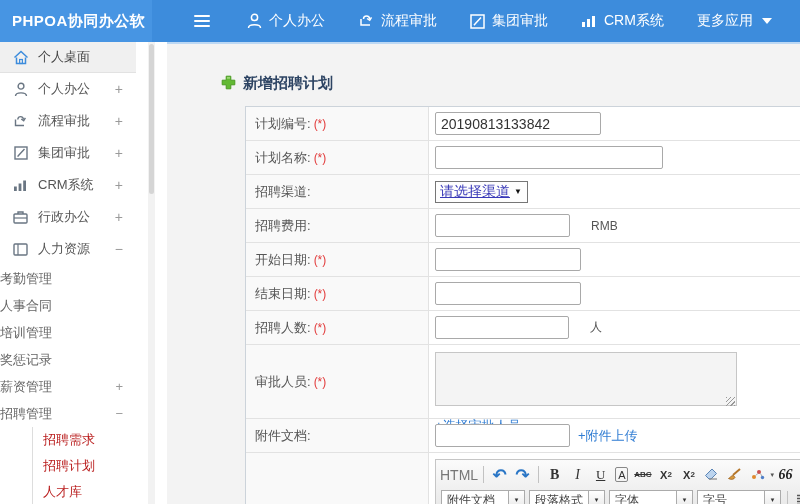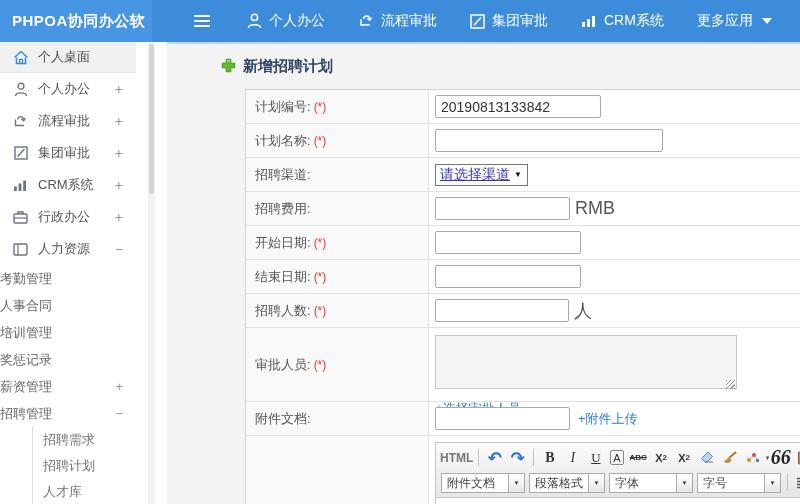--- a/index.html
+++ b/index.html
@@ -26,35 +26,35 @@
   .main { flex:1; background:#f3f3f3; border-top:2px solid #bcd8f4; overflow:hidden; }
 
   
   .sb-item { height:32px; display:flex; align-items:center; padding-left:12px; cursor:pointer; }
   .sb-item.active { height:31px; background:#f0f0f0; border-bottom:1px solid #e2e2e2; color:#444; }
   .sb-item .ic { width:17px; margin-right:9px; display:flex; justify-content:center; }
   .sb-item .tg { margin-left:auto; margin-right:13px; color:#9a9a9a; font-size:14px; }
   .sb-sub { height:27px; display:flex; align-items:center; cursor:pointer; color:#666; }
   .sb-sub .tg { margin-left:auto; margin-right:13px; color:#9a9a9a; font-size:13px; }
   .sb-sub2-group { margin-left:32px; border-left:1px solid #ddd; }
-  .sb-sub2 { height:26px; display:flex; align-items:center; padding-left:10px; cursor:pointer; color:#737373; }
+  .sb-sub2 { height:26px; display:flex; align-items:center; padding-left:10px; cursor:pointer; color:#b91c1c; }
 
   
-  .page-title { margin:13px 0 0 54px; display:flex; align-items:center; gap:7px;
+  .page-title { margin:30px 0 0 54px; display:flex; align-items:center; gap:7px;
     font-size:15px; font-weight:bold; color:#2d4463; }
   .form-table { margin:13px 0 0 78px; background:#fff; border:1px solid #ccd3da; border-right:none; }
   .f-row { display:flex; border-bottom:1px solid #e2e2e2; min-height:34px; }
   .f-row:last-child { border-bottom:none; }
   .lbl { width:183px; flex-shrink:0; background:#f9f9f9; border-right:1px solid #e2e2e2;
     display:flex; align-items:center; padding-left:9px; color:#555; font-size:13px; }
   .req { color:#e23b3b; font-size:12px; margin-left:3px; }
   .fld { flex:1; display:flex; align-items:center; padding:4px 0 4px 6px; font-size:13px; color:#444; }
   .inp { height:23px; border:1px solid #a9a9a9; border-radius:2px; padding:0 5px;
     font-size:14px; color:#333; background:#fff; font-family:inherit; }
-  .suffix { margin-left:5px; color:#555; font-size:18px; }
+  .suffix { margin-left:21px; color:#555; font-size:12px; }
   .blue-link { color:#2f7cd3; font-size:13px; text-decoration:none; cursor:pointer; }
   .sel { width:93px; height:22px; border:1px solid #767676; background:#fdfdfd;
     display:flex; align-items:center; padding:0 4px; cursor:pointer; }
   .sel .sel-txt { color:#3939b8; font-size:14px; text-decoration:underline; white-space:nowrap; }
   .sel::after { content:"▼"; font-size:8px; color:#111; margin-left:4px; }
   .col { flex-direction:column; align-items:flex-start; padding:7px 0 4px 6px; }
   .ta-wrap { position:relative; }
   .ta { width:302px; height:54px; background:#f4f4f4; border:1px solid #c6c6c6; resize:none; }
   .grip { position:absolute; right:2px; bottom:3px; width:9px; height:9px;
     background:repeating-linear-gradient(135deg,#999 0 1px,transparent 1px 3px); }
@@ -62,31 +62,31 @@
   .mt { margin-top:8px; }
 
   
   .ed-row { align-items:flex-start; padding:6px 0 0 6px; }
   .editor { width:560px; border:1px solid #c6c6c6; background:#fff; }
   .toolbar { background:linear-gradient(#fbfbfb,#e6e6e6); border-bottom:1px solid #c9c9c9; padding:2px 3px; }
   .tb-row { display:flex; align-items:center; height:25px; white-space:nowrap; overflow:visible; }
   .tb-btn { min-width:21px; height:21px; display:inline-flex; align-items:center; justify-content:center;
     margin:0 1px; font-size:13px; color:#333; cursor:pointer; border-radius:2px; }
   .tb-sep { width:1px; height:17px; background:#c2c2c2; margin:0 4px; flex-shrink:0; }
-  .b-html { font-size:12px; font-weight:bold; color:#777; letter-spacing:0; }
+  .b-html { font-size:14px; font-weight:normal; color:#777; letter-spacing:0; }
   .b-undo,.b-redo { color:#2a76c6; font-size:17px; font-weight:bold;
     font-family:"DejaVu Sans",sans-serif; }
   .b-bold { font-family:"Liberation Serif",serif; font-weight:bold; font-size:14px; }
   .b-italic { font-family:"Liberation Serif",serif; font-style:italic; font-size:14px; }
   .b-under { font-family:"Liberation Serif",serif; text-decoration:underline; font-size:13px; }
   .b-boxa { border:1px solid #888; font-size:11px; padding:0 2px; height:15px; line-height:14px; min-width:0; margin:0 3px; }
   .b-strike { font-size:8px; font-weight:bold; text-decoration:line-through; }
   .b-supsub { font-size:11px; font-weight:bold; }
   .b-supsub sup,.b-supsub sub { font-size:8px; }
-  .b-quote { font-family:"Liberation Serif",serif; font-weight:bold; font-style:italic; font-size:20px; color:#222; }
+  .b-quote { font-family:"Liberation Serif",serif; font-weight:bold; font-style:italic; font-size:14px; color:#222; }
   .drop { font-size:7px; color:#555; margin-left:1px; }
   .b-fcol { flex-direction:column; gap:1px; line-height:1; }
   .b-fcol .a { font-family:"Liberation Serif",serif; font-size:12px; font-weight:bold; }
   .b-fcol .bar { width:12px; height:3px; background:#d22; }
   .combo { display:flex; margin:0 2px; cursor:pointer; }
   .combo-text { border:1px solid #ababab; background:#fff; height:20px; line-height:18px;
     padding:0 5px; font-size:12px; color:#444; }
   .combo-arrow { border:1px solid #ababab; border-left:none; background:linear-gradient(#fff,#e8e8e8);
     width:16px; height:20px; display:flex; align-items:center; justify-content:center; font-size:7px; color:#333; }
   .ed-body { height:44px; background:#fff; }

